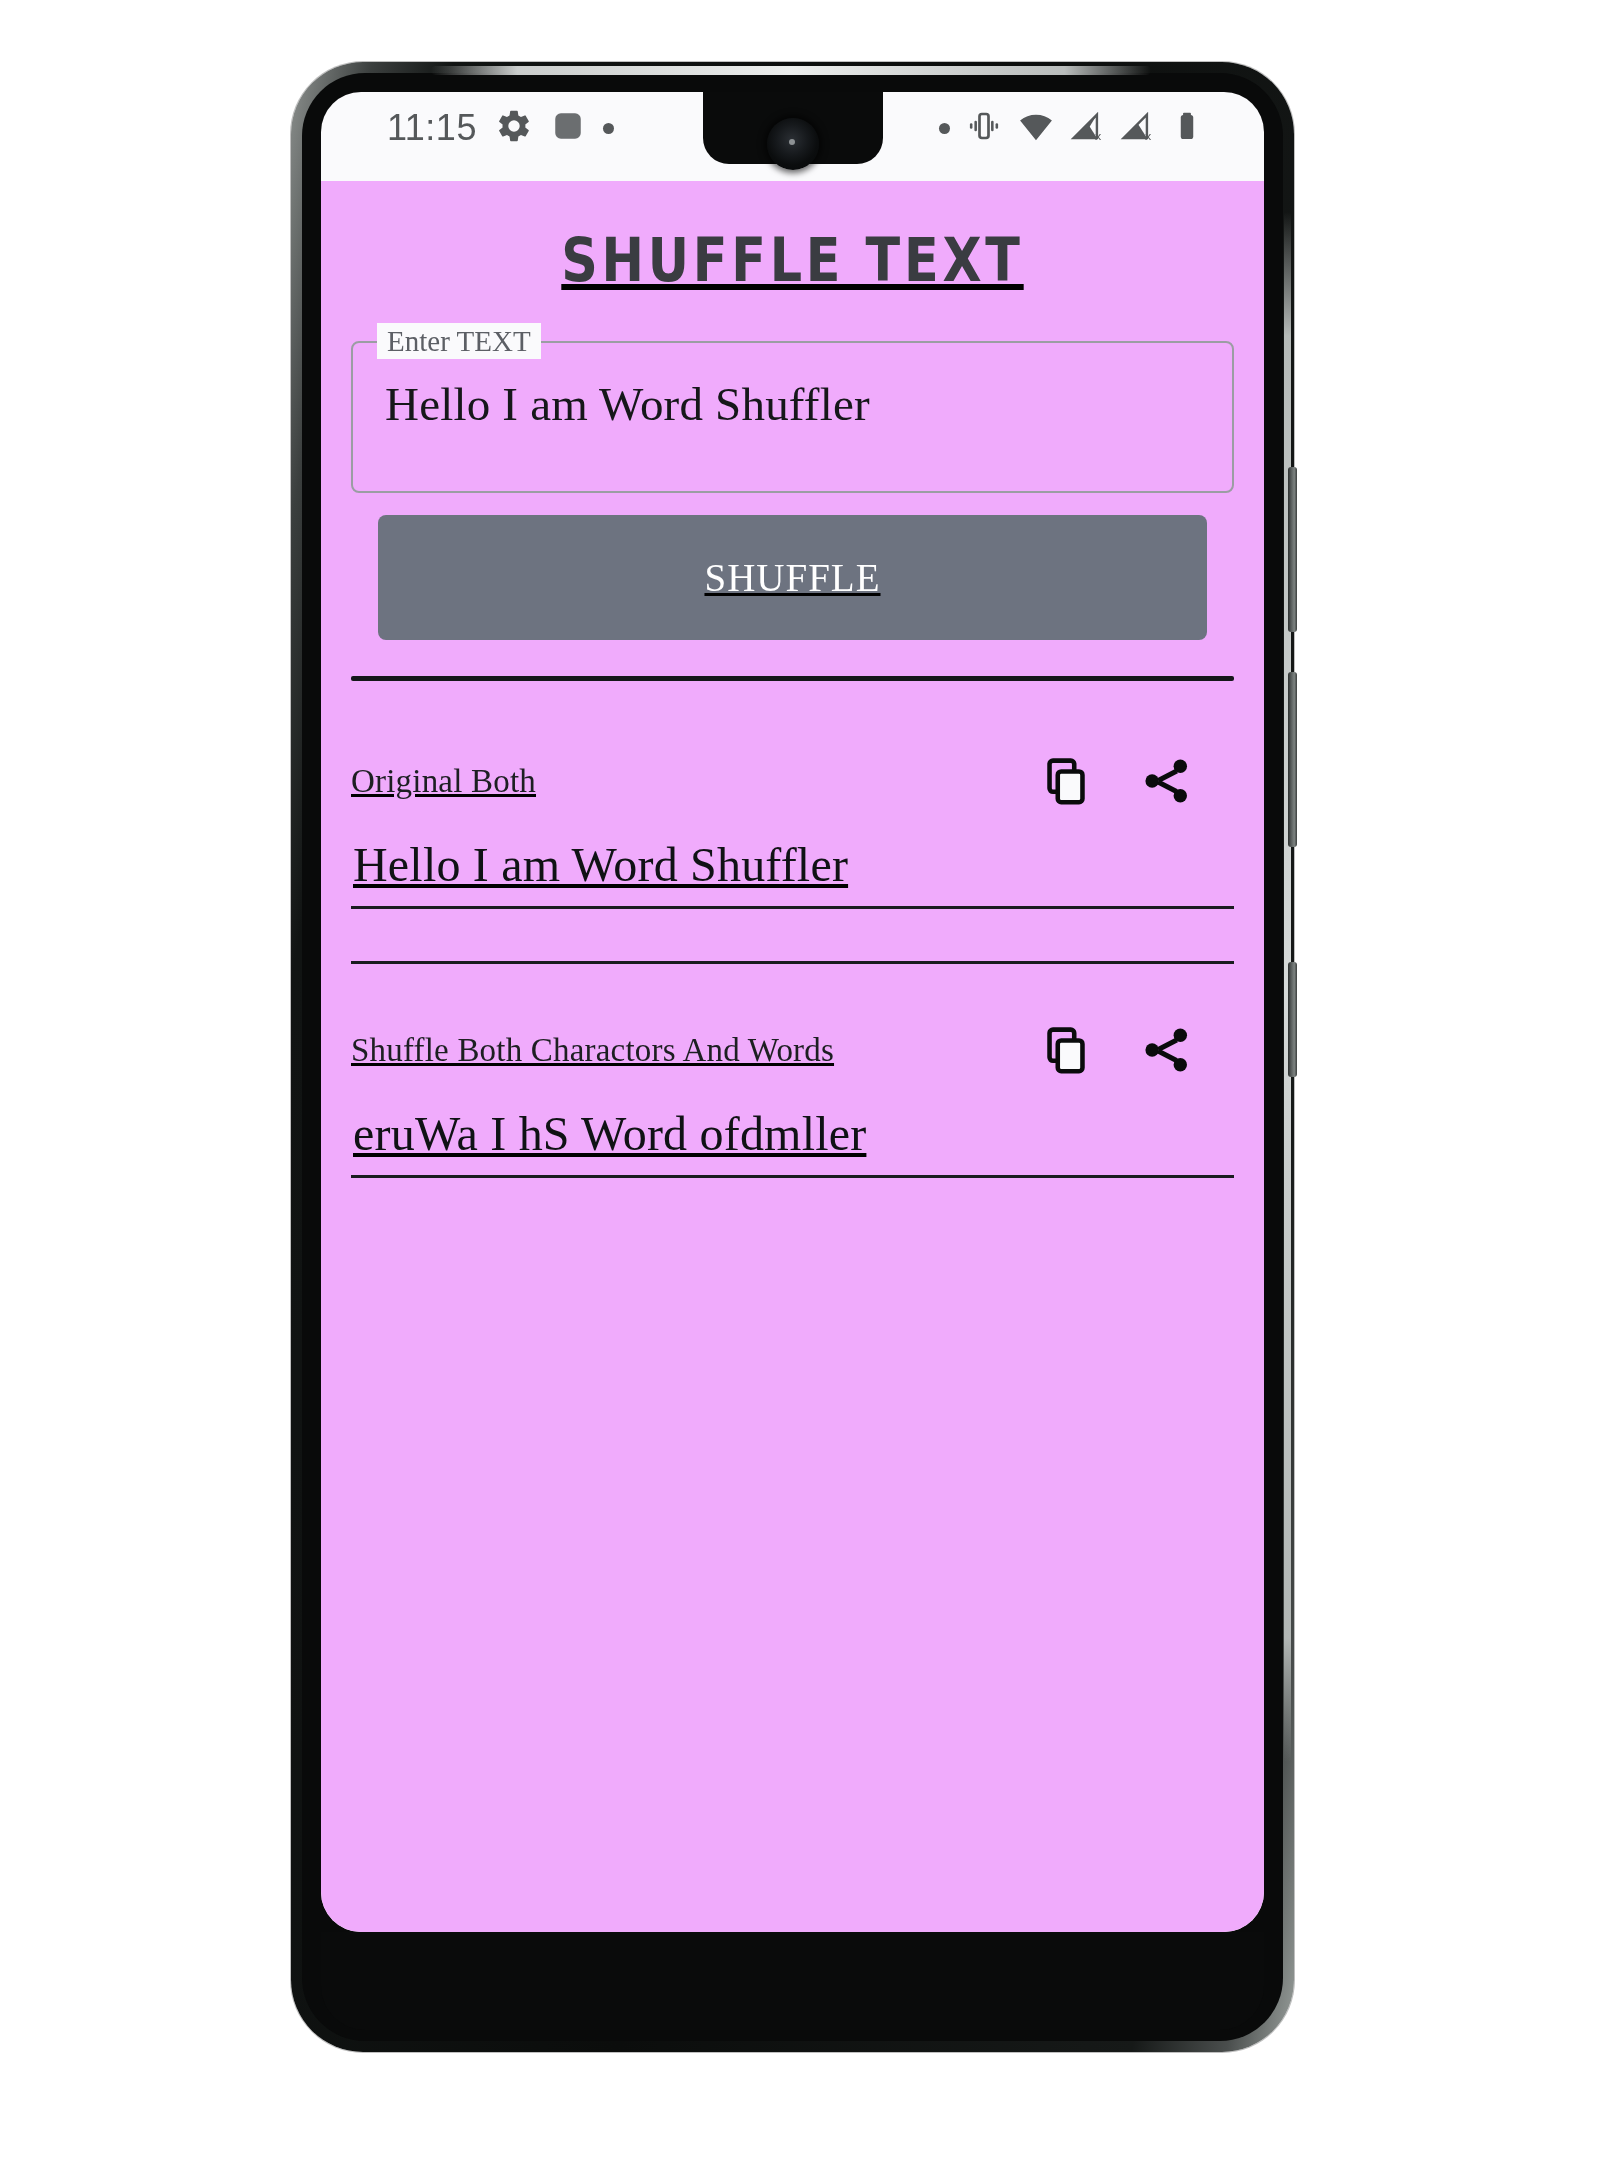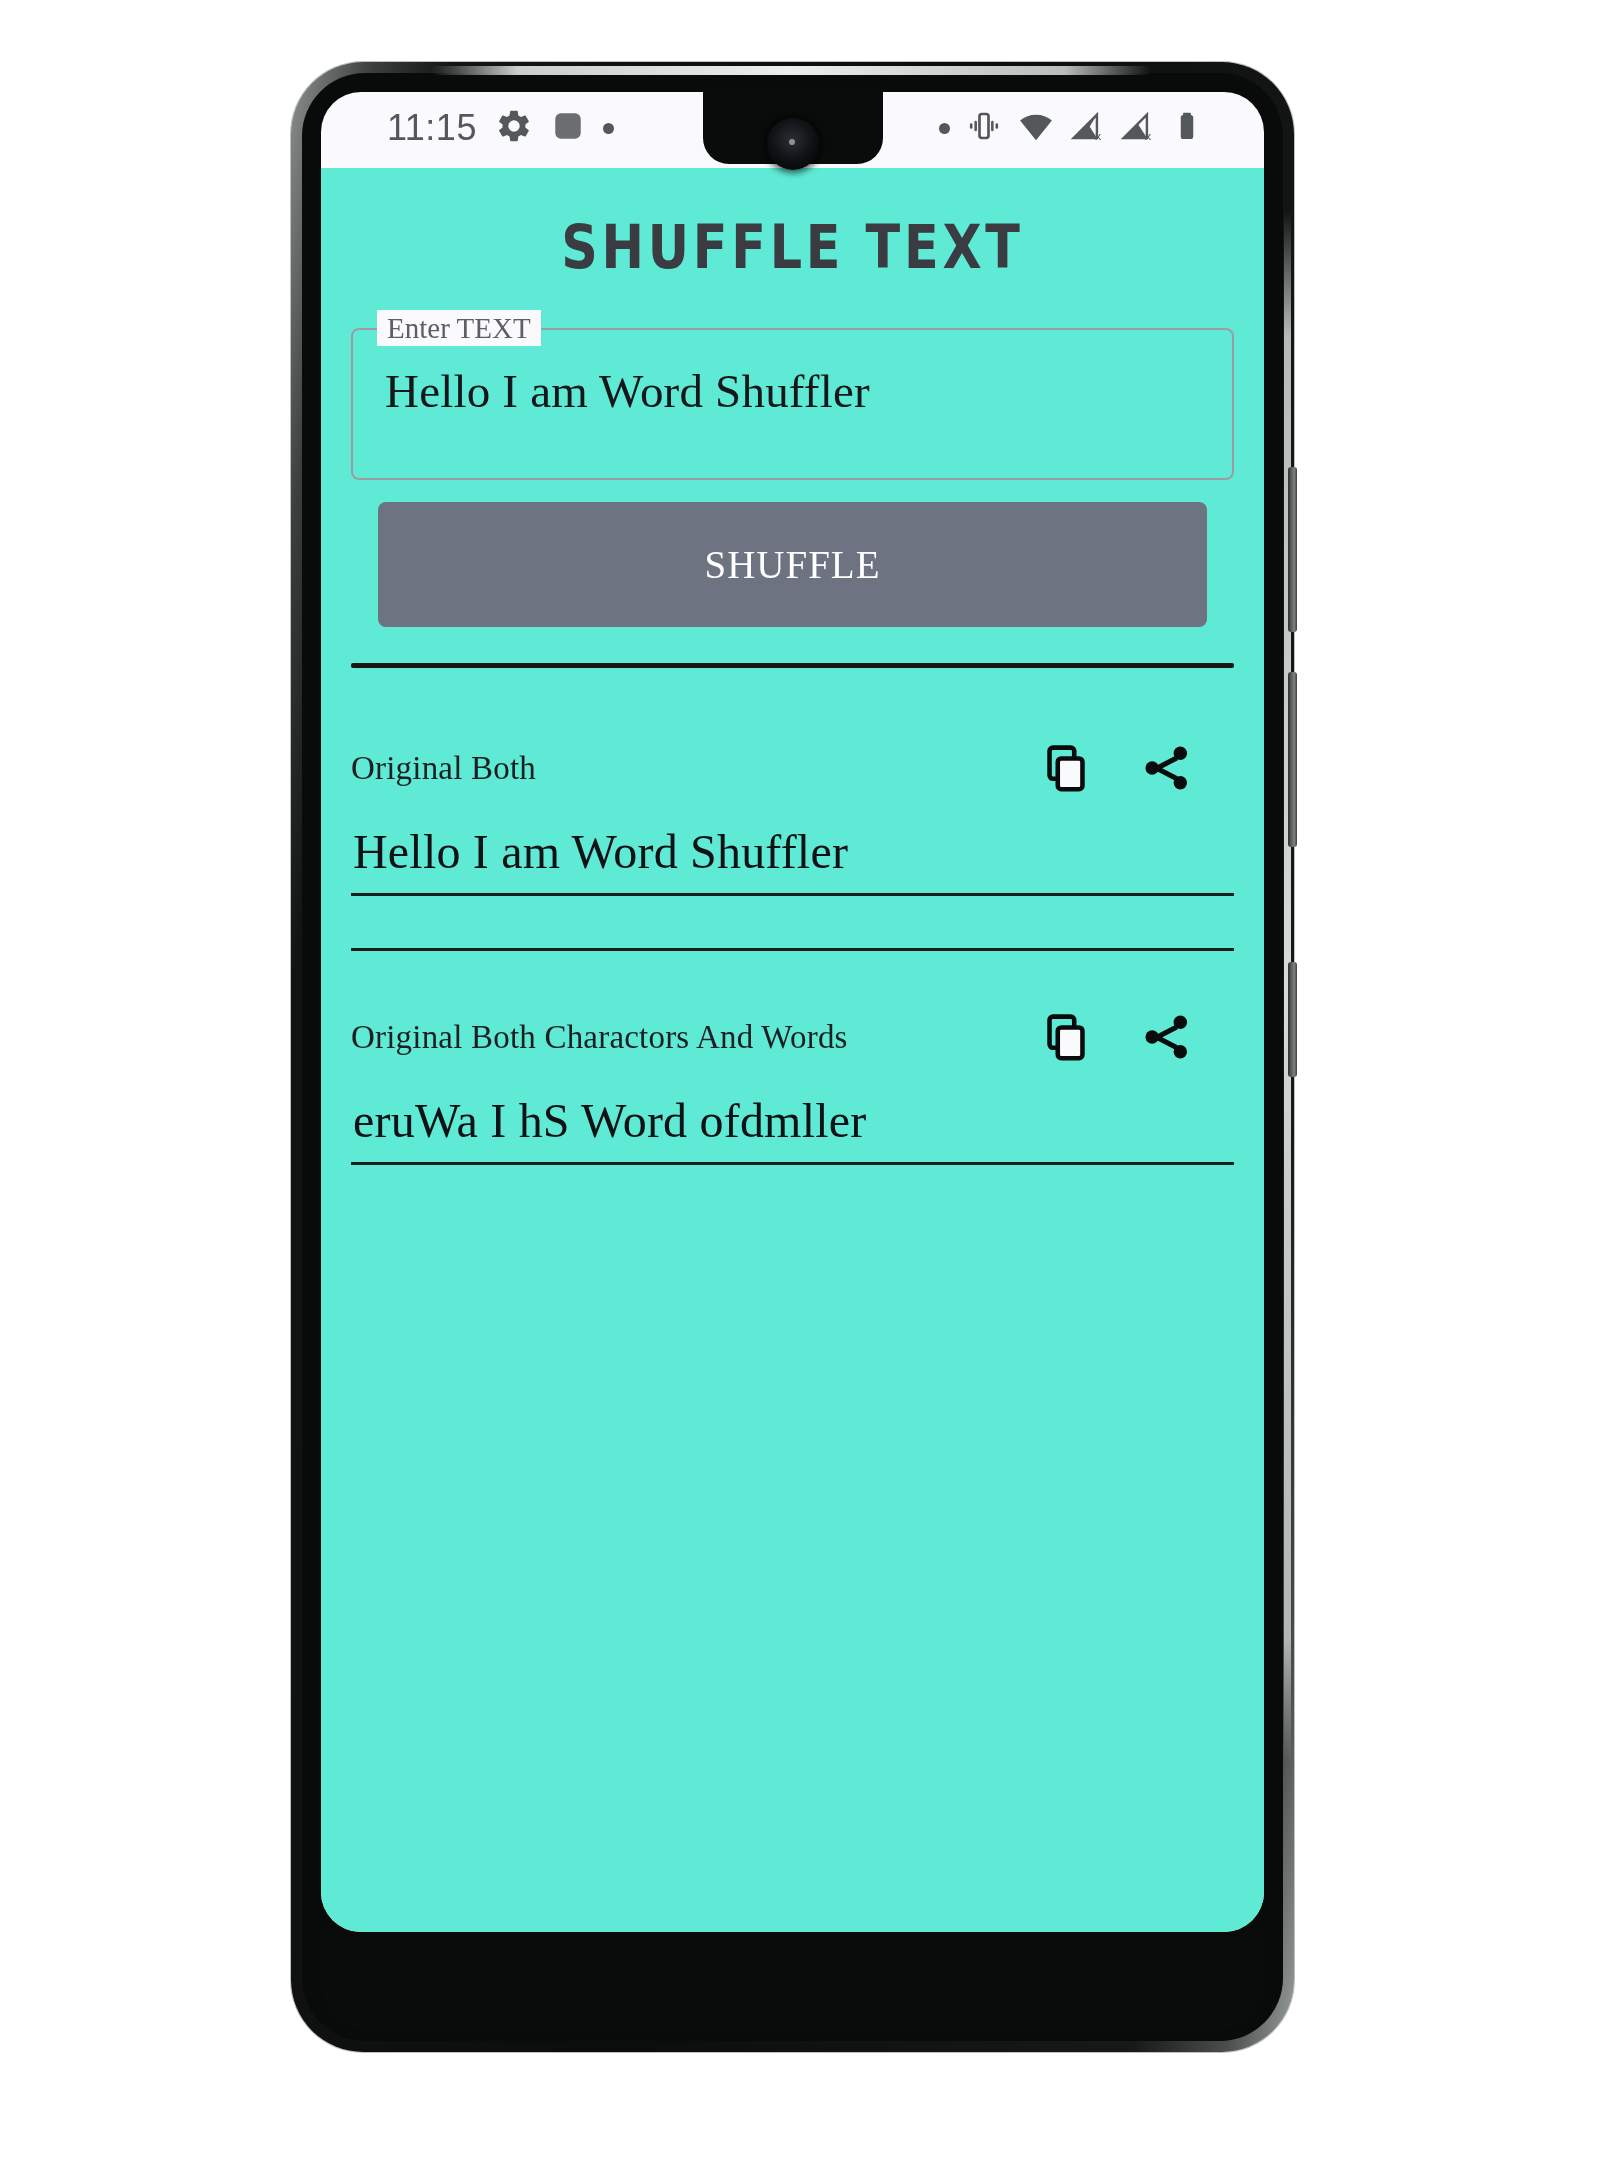--- a/index.html
+++ b/index.html
@@ -149,24 +149,25 @@
     width: 11px;
     height: 11px;
     border-radius: 50%;
     background: #55585a;
   }
 
   
   #app-content {
     position: absolute;
     left: 0;
-    top: 76px;
+    top: 89px;
     width: 100%;
     bottom: 0;
-    background: #5eead4;
+    background: #f0abfc;
+    text-decoration: underline;
   }
 
   #app-title {
     text-align: center;
     margin-top: 44px;
     font-family: "DejaVu Sans", sans-serif;
     font-size: 60px;
     font-weight: 700;
     letter-spacing: 4px;
     color: #3a3c41;
@@ -414,21 +415,21 @@
         <div class="section-gap"></div>
 
         <div class="result-section">
           <div class="result-rule"></div>
         </div>
 
         <div class="section-gap"></div>
 
         <div class="result-section">
           <div class="result-head">
-            <div class="result-label">Original Both Charactors And Words</div>
+            <div class="result-label">Shuffle Both Charactors And Words</div>
             <div class="result-actions">
               <span class="icon-btn">
                 <svg width="52" height="52" viewBox="0 0 24 24" fill="none" stroke="#0a0b0c" stroke-width="2.1" stroke-linejoin="round">
                   <rect x="8.2" y="7.6" width="11.4" height="14.2" rx="1.6" fill="#fafafc"></rect>
                   <path d="M15.8 7.6V4.2a1.6 1.6 0 0 0-1.6-1.6H6a1.6 1.6 0 0 0-1.6 1.6v11.2a1.6 1.6 0 0 0 1.6 1.6h2.2"></path>
                 </svg>
               </span>
               <span class="icon-btn">
                 <svg width="54" height="54" viewBox="0 0 24 24" fill="#0a0b0c">
                   <circle cx="18.6" cy="5.2" r="3.1"></circle>

